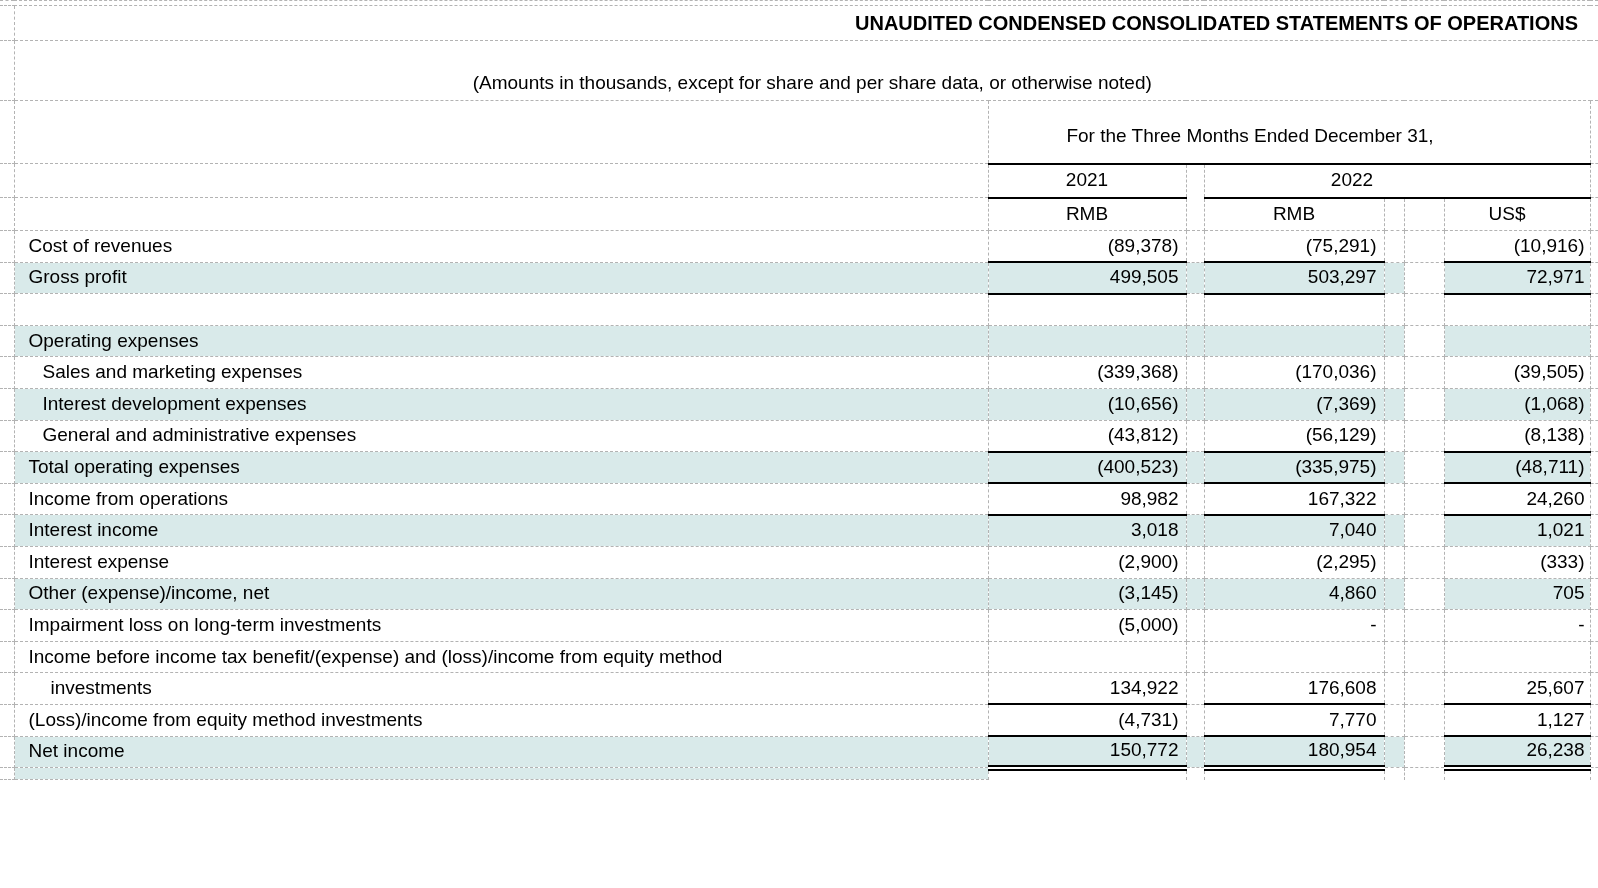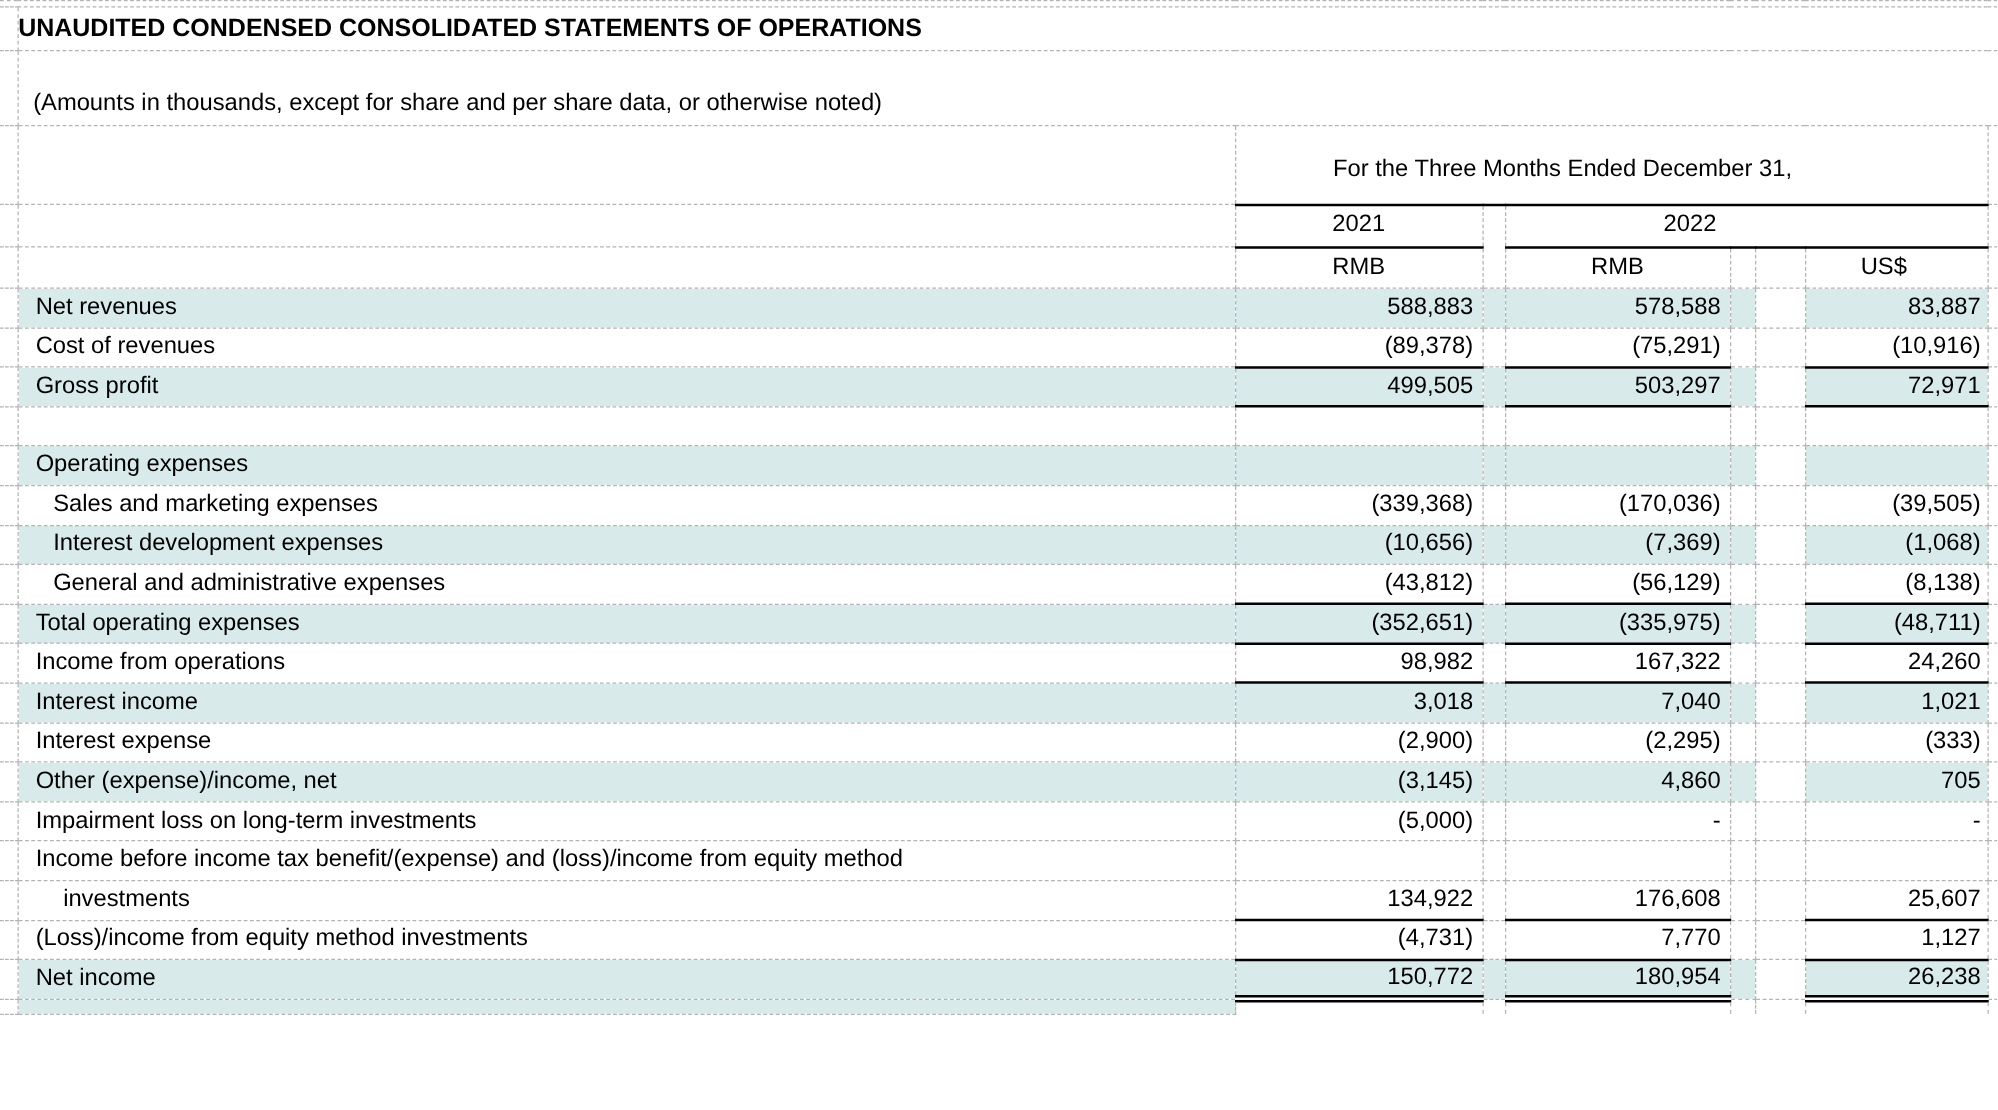--- a/index.html
+++ b/index.html
@@ -34,22 +34,22 @@
   .r-data{height:31.6px;}
   .r-thin{height:12px;}
   .r-bottom{height:16px;}
   
   .lab{padding-left:14px;text-align:left;}
   .ind1{padding-left:28px;}
   .ind2{padding-left:36px;}
   .num{text-align:right;padding-right:7px;}
   .num2{text-align:right;padding-right:5px;}
   .ctr{text-align:center;}
-  .title-cell{font-weight:bold;font-size:20px;text-align:left;padding-right:60px;}
-  .sub-cell{vertical-align:bottom;padding-bottom:6px;padding-left:12px;}
+  .title-cell{font-weight:bold;font-size:20px;text-align:right;padding-right:20px;}
+  .sub-cell{text-align:center;vertical-align:bottom;padding-bottom:6px;padding-left:12px;}
   .period-cell{text-align:center;vertical-align:bottom;padding-bottom:16px;padding-right:78px;}
   .y2022-cell{text-align:center;padding-right:90px;}
   .usd-head{padding-right:20px;}
   
   .sb{border-bottom:2px solid var(--rule);}
   .wb{border-bottom:6px double var(--rule);}
   .nbb{border-bottom:none;}
   .bt{border-top:1px dashed var(--grid);}
   
   .ovl{position:absolute;pointer-events:none;}
@@ -110,31 +110,20 @@
       <td></td>
       <td class="ctr">RMB</td>
       <td></td>
       <td class="ws"></td>
       <td class="ctr usd-head">US$</td>
       <td></td>
     </tr>
 
     </tbody>
       <tbody id="rows-body">
-        <tr class="r-data shade">
-          <td class="ws"></td>
-          <td class="lab">Net revenues</td>
-          <td class="num">588,883</td>
-          <td class=""></td>
-          <td class="num">578,588</td>
-          <td class=""></td>
-          <td class="ws"></td>
-          <td class="num2">83,887</td>
-          <td class="ws"></td>
-        </tr>
         <tr class="r-data">
           <td class="ws"></td>
           <td class="lab">Cost of revenues</td>
           <td class="num sb">(89,378)</td>
           <td class=""></td>
           <td class="num sb">(75,291)</td>
           <td class=""></td>
           <td class="ws"></td>
           <td class="num2 sb">(10,916)</td>
           <td class="ws"></td>
@@ -201,21 +190,21 @@
           <td class=""></td>
           <td class="num sb">(56,129)</td>
           <td class=""></td>
           <td class="ws"></td>
           <td class="num2 sb">(8,138)</td>
           <td class="ws"></td>
         </tr>
         <tr class="r-data shade">
           <td class="ws"></td>
           <td class="lab">Total operating expenses</td>
-          <td class="num sb">(352,651)</td>
+          <td class="num sb">(400,523)</td>
           <td class=""></td>
           <td class="num sb">(335,975)</td>
           <td class=""></td>
           <td class="ws"></td>
           <td class="num2 sb">(48,711)</td>
           <td class="ws"></td>
         </tr>
         <tr class="r-data">
           <td class="ws"></td>
           <td class="lab">Income from operations</td>

